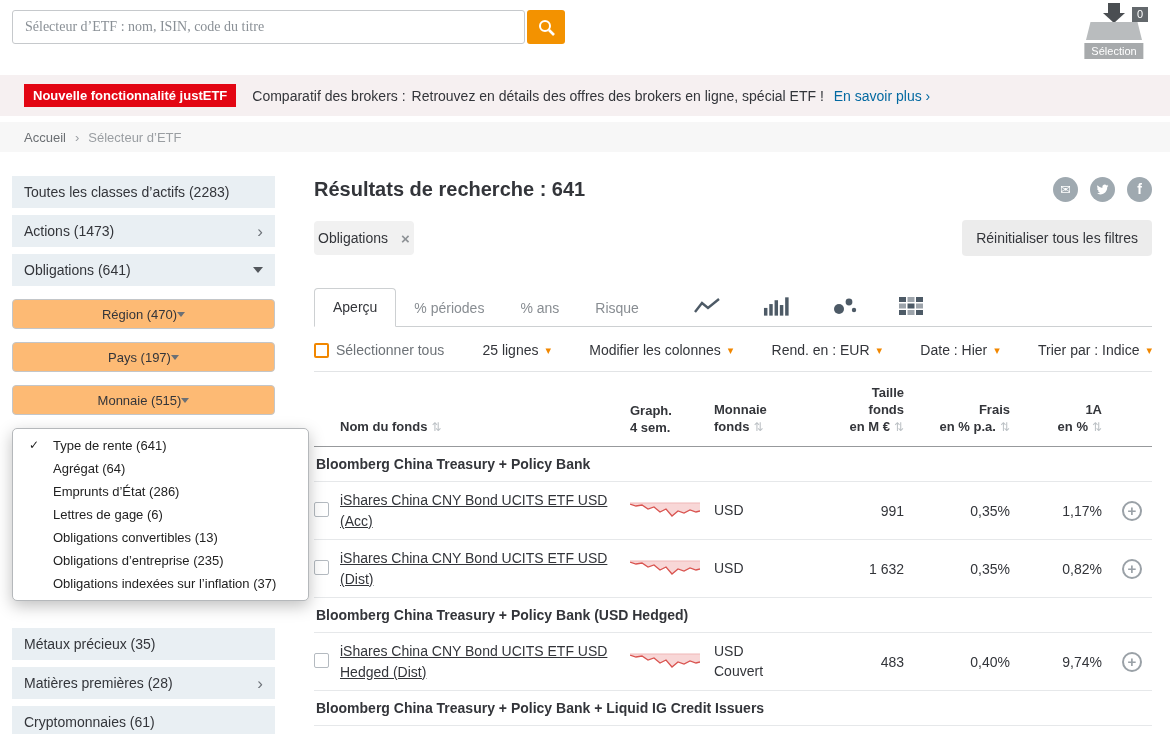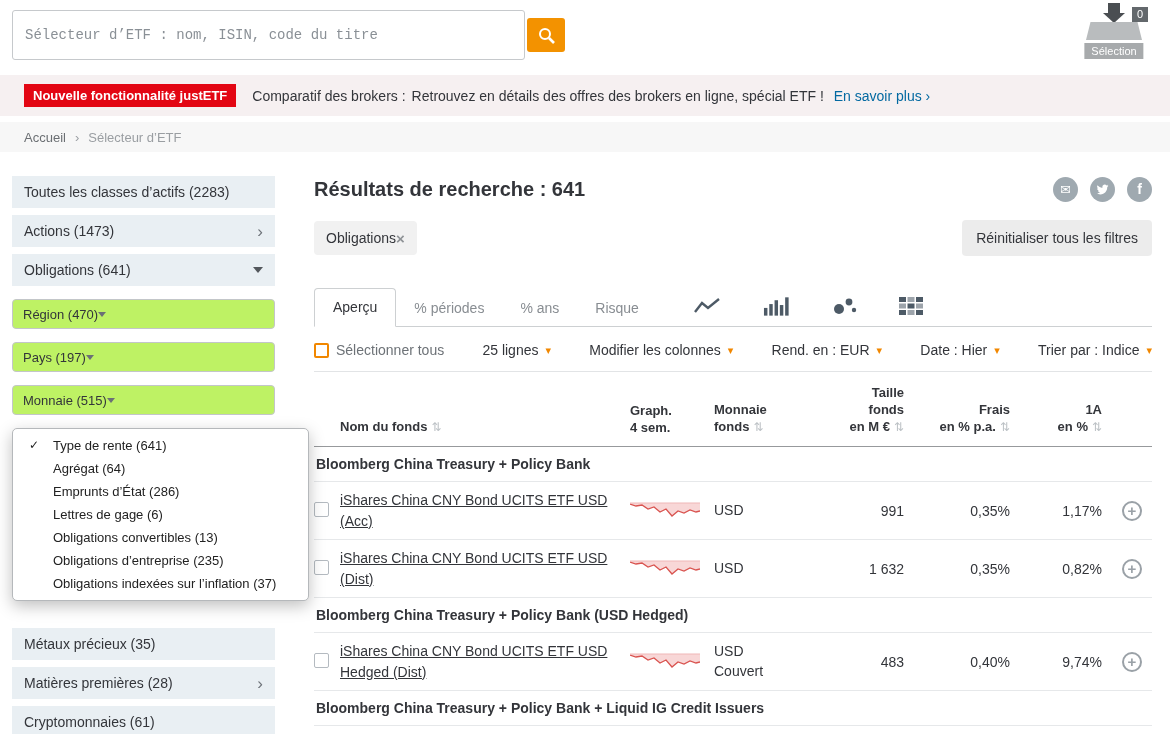--- a/index.html
+++ b/index.html
@@ -3,21 +3,21 @@
 <meta charset="utf-8">
 <style>
   *{box-sizing:border-box;margin:0;padding:0}
   html,body{background:#fff}
   body{font-family:"Liberation Sans","DejaVu Sans",sans-serif;color:#33353a}
   .page{position:relative;width:1170px;height:734px;overflow:hidden;background:#fff}
 
   
   .topbar{position:absolute;top:0;left:0;right:0;height:62px;background:#fff}
   .search-wrap{position:absolute;left:12px;top:10px;display:flex;align-items:center}
-  .search-input{width:513px;height:50px;border:1px solid #c6c9cc;border-radius:3px;padding:0 12px;font-size:14px;color:#33353a;outline:none;font-family:Liberation Mono, monospace}
+  .search-input{width:513px;height:34px;border:1px solid #c6c9cc;border-radius:3px;padding:0 12px;font-size:14px;color:#33353a;outline:none;font-family:Liberation Serif, serif}
   .search-input::placeholder{color:#8a9096}
   .search-btn{width:38px;height:34px;background:#f39200;border:none;border-radius:3px;margin-left:2px;display:flex;align-items:center;justify-content:center;cursor:pointer}
 
   .selection{position:absolute;top:3px;right:22px;width:68px;height:56px;cursor:pointer}
   .sel-badge{position:absolute;top:4px;right:0;background:#63686c;color:#fff;font-size:11px;line-height:15px;padding:0 5px}
   .sel-stem{position:absolute;top:0;left:50%;margin-left:-6px;width:12px;height:10px;background:#4a4e52}
   .sel-head{position:absolute;top:10px;left:50%;margin-left:-11px;width:0;height:0;border-left:11px solid transparent;border-right:11px solid transparent;border-top:10px solid #4a4e52}
   .sel-tray{position:absolute;top:19px;left:50%;margin-left:-28px;width:56px;height:18px;background:#b9bcbe;clip-path:polygon(8% 0,92% 0,100% 100%,0 100%)}
   .sel-label{position:absolute;bottom:0;left:50%;transform:translateX(-50%);background:#a7aaac;color:#fff;font-size:11px;padding:2px 7px;white-space:nowrap}
 
@@ -32,39 +32,39 @@
   .breadcrumb{position:absolute;top:122px;left:0;right:0;height:30px;background:#f7f7f7;display:flex;align-items:center;padding-left:24px;font-size:13px;color:#9a9ea2;gap:9px}
   .crumb-home{color:#6b6f73;cursor:pointer}
 
   
   .sidebar{position:absolute;left:12px;top:176px;width:263px}
   .side-item{background:#e9eff3;height:32px;margin-bottom:7px;display:flex;align-items:center;justify-content:space-between;padding:0 12px;font-size:14px;cursor:pointer}
   .side-item.active{font-weight:normal}
   .chev{color:#6f747a;font-size:17px;line-height:1}
   .tri-down{width:0;height:0;border-left:5px solid transparent;border-right:5px solid transparent;border-top:6px solid #53575c}
   .side-selects{margin-top:13px}
-  .side-select{width:100%;height:30px;border:1px solid #c3c6c9;border-radius:4px;background:#bef264;display:flex;align-items:center;justify-content:flex-start;padding:0 10px;font-size:13px;margin-bottom:13px;cursor:pointer}
+  .side-select{width:100%;height:30px;border:1px solid #c3c6c9;border-radius:4px;background:#fdba74;display:flex;align-items:center;justify-content:center;padding:0 10px;font-size:13px;margin-bottom:13px;cursor:pointer}
   .sel-arrow{width:0;height:0;border-left:4px solid transparent;border-right:4px solid transparent;border-top:5px solid #6b7076}
   .side-spacer{height:200px}
 
   
   .dropdown{position:absolute;left:12px;top:428px;width:297px;background:#fff;border:1px solid #b5b8bb;border-radius:5px;box-shadow:0 5px 16px rgba(0,0,0,.25);padding:5px 0;z-index:5}
   .dd-item{height:23px;line-height:23px;font-size:13px;color:#222;padding-left:40px;position:relative;cursor:pointer;white-space:nowrap}
   .dd-check{position:absolute;left:16px;top:0;font-size:12px}
 
   
   .results{position:absolute;left:314px;top:176px;width:838px}
   .res-head{display:flex;justify-content:space-between;align-items:center}
   h1{font-size:20px;font-weight:bold;line-height:26px}
   .socials{display:flex;gap:12px}
   .soc{width:25px;height:25px;border-radius:50%;background:#9fa9b0;color:#fff;display:flex;align-items:center;justify-content:center;font-size:13px;cursor:pointer}
   .soc-f{font-weight:bold;font-size:14px}
 
   .chip-row{margin-top:18px;display:flex;justify-content:space-between;align-items:center}
-  .chip{background:#f1f1f1;border-radius:4px;padding:9px 12px;font-size:14px;display:inline-flex;align-items:center;gap:0;cursor:pointer}
+  .chip{background:#f1f1f1;border-radius:4px;padding:9px 4px;font-size:14px;display:inline-flex;align-items:center;gap:13px;cursor:pointer}
   .chip-x{color:#8e9296;font-weight:bold;font-size:15px;line-height:1}
   .reset-btn{background:#ececec;border:none;border-radius:4px;padding:10px 14px;font-size:14px;color:#33353a;cursor:pointer;font-family:inherit}
 
   .tabs{margin-top:30px;display:flex;align-items:flex-end;border-bottom:1px solid #cdd0d2;height:41px}
   .tab{padding:10px 18px 11px;font-size:14px;color:#888d92;cursor:pointer;position:relative;top:1px}
   .tab.active{background:#fff;border:1px solid #cdd0d2;border-bottom-color:#fff;border-radius:4px 4px 0 0;color:#33353a}
   .tab-icons{display:flex;margin-left:36px;gap:42px;align-items:flex-end;padding-bottom:10px}
   .tab-icon{cursor:pointer;display:inline-flex}
 
   .toolbar{margin-top:15px;display:flex;justify-content:space-between;align-items:center;font-size:14px;padding-bottom:13px;border-bottom:1px solid #e2e4e6}

